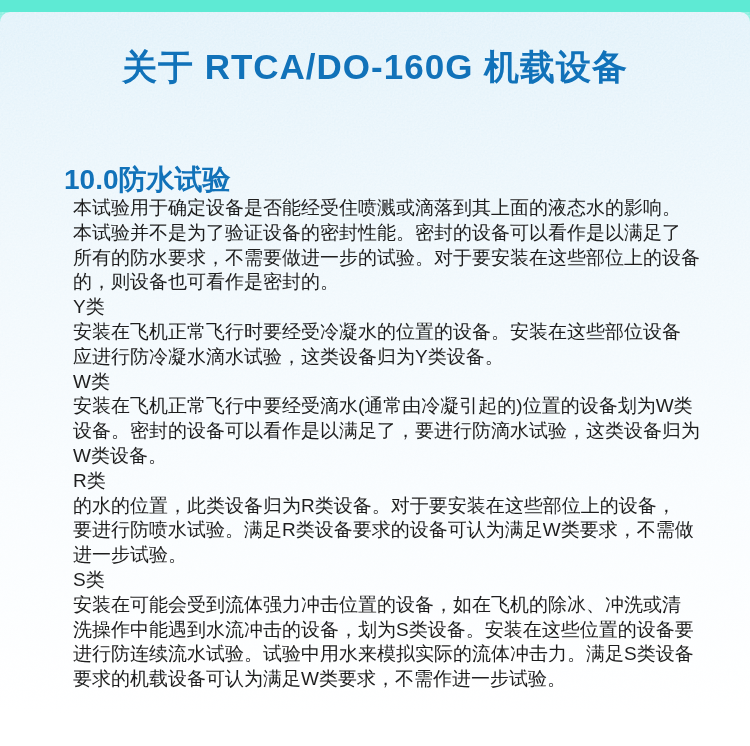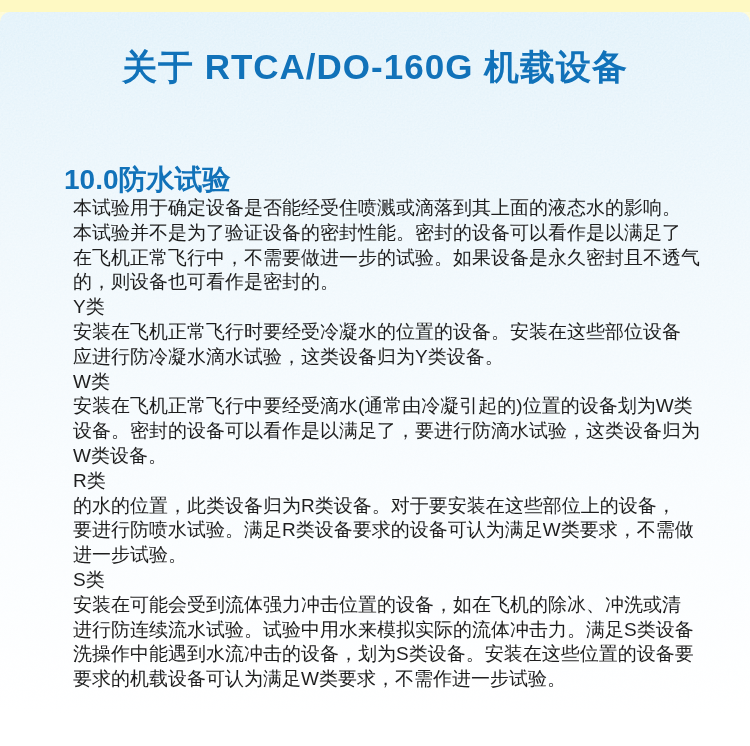--- a/index.html
+++ b/index.html
@@ -6,21 +6,21 @@
     --title-blue:#1172b9;
     --body-text:#1e1e1e;
     --bg-top:#d8edf8;
     --bg-mid:#eaf5fb;
     --bg-bottom:#ffffff;
   }
   *{margin:0;padding:0;box-sizing:border-box;}
   html,body{width:750px;height:746px;background:#ffffff;overflow:hidden;}
   body{font-family:"Liberation Sans","DejaVu Sans",sans-serif;position:relative;}
 
-  .page{position:relative;width:750px;height:746px;background:#fef9c3;overflow:hidden;}
+  .page{position:relative;width:750px;height:746px;background:#5eead4;overflow:hidden;}
 
   .bg-panel{
     position:absolute;left:0;top:12px;width:750px;height:734px;
     background:linear-gradient(180deg,var(--bg-top) 0%,var(--bg-mid) 32%,#f6fbfe 65%,var(--bg-bottom) 96%);
     border-radius:10px 10px 0 0;
   }
   .texture{position:absolute;left:0;top:12px;width:750px;height:734px;opacity:.45;pointer-events:none;}
 
   .title-block{
     position:absolute;left:0;top:45px;width:750px;
@@ -60,21 +60,21 @@
   </div>
 
   <div class="section-heading">10.0防水试验</div>
 
   <div class="doc-body">
 
       <div class="text-line line-body">本试验用于确定设备是否能经受住喷溅或滴落到其上面的液态水的影响。</div>
 
       <div class="text-line line-body">本试验并不是为了验证设备的密封性能。密封的设备可以看作是以满足了</div>
 
-      <div class="text-line line-body">在飞机正常飞行中，不需要做进一步的试验。如果设备是永久密封且不透气</div>
+      <div class="text-line line-body">所有的防水要求，不需要做进一步的试验。对于要安装在这些部位上的设备</div>
 
       <div class="text-line line-body">的，则设备也可看作是密封的。</div>
 
       <div class="text-line line-label">Y类</div>
 
       <div class="text-line line-body">安装在飞机正常飞行时要经受冷凝水的位置的设备。安装在这些部位设备</div>
 
       <div class="text-line line-body">应进行防冷凝水滴水试验，这类设备归为Y类设备。</div>
 
       <div class="text-line line-label">W类</div>
@@ -91,20 +91,20 @@
       <div class="text-line line-body">的水的位置，此类设备归为R类设备。对于要安装在这些部位上的设备，</div>
 
       <div class="text-line line-body">要进行防喷水试验。满足R类设备要求的设备可认为满足W类要求，不需做</div>
 
       <div class="text-line line-body">进一步试验。</div>
 
       <div class="text-line line-label">S类</div>
 
       <div class="text-line line-body">安装在可能会受到流体强力冲击位置的设备，如在飞机的除冰、冲洗或清</div>
 
+      <div class="text-line line-body">洗操作中能遇到水流冲击的设备，划为S类设备。安装在这些位置的设备要</div>
+
       <div class="text-line line-body">进行防连续流水试验。试验中用水来模拟实际的流体冲击力。满足S类设备</div>
-
-      <div class="text-line line-body">洗操作中能遇到水流冲击的设备，划为S类设备。安装在这些位置的设备要</div>
 
       <div class="text-line line-body">要求的机载设备可认为满足W类要求，不需作进一步试验。</div>
     </div>
 
 </div>
 
 </body></html>

